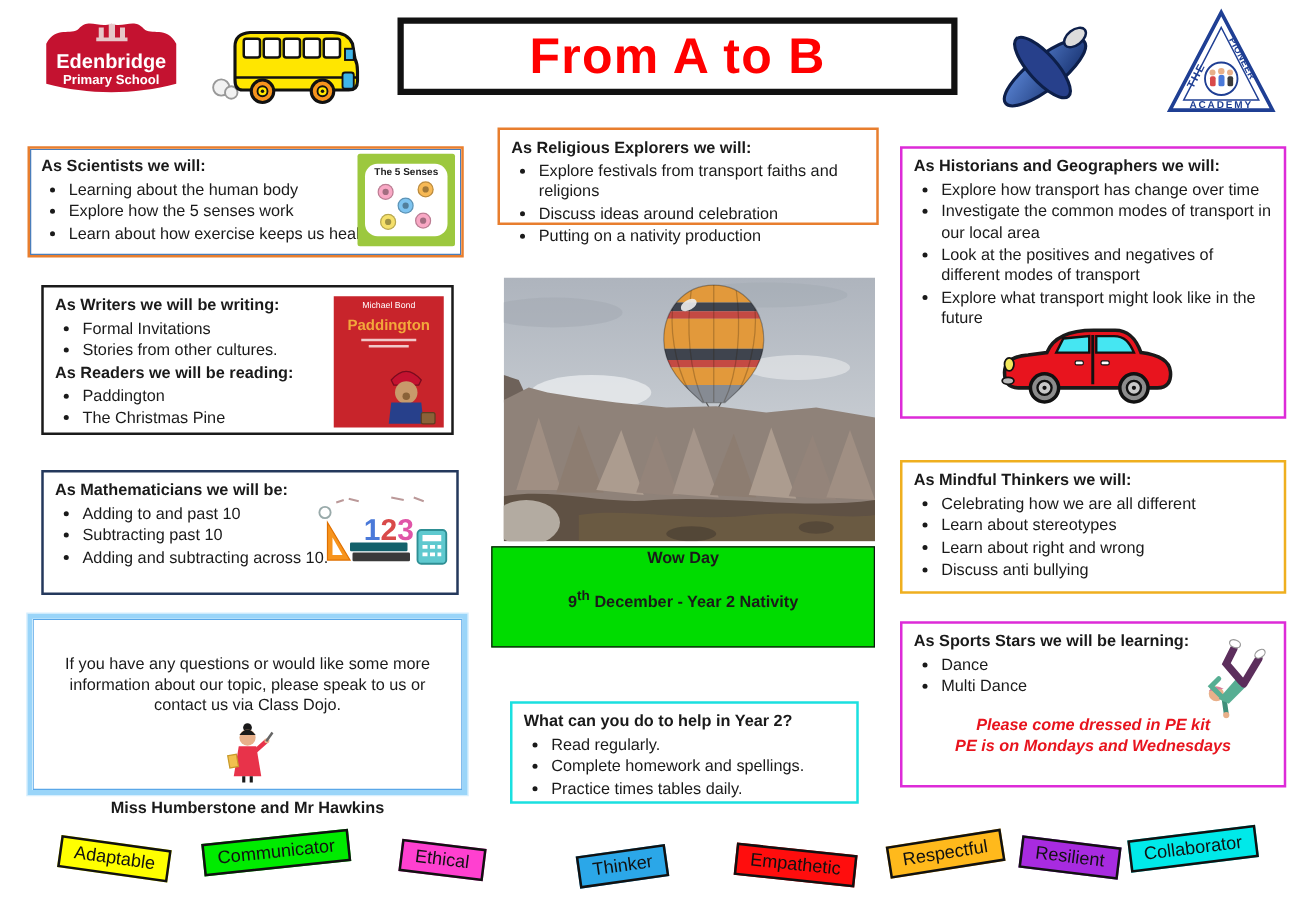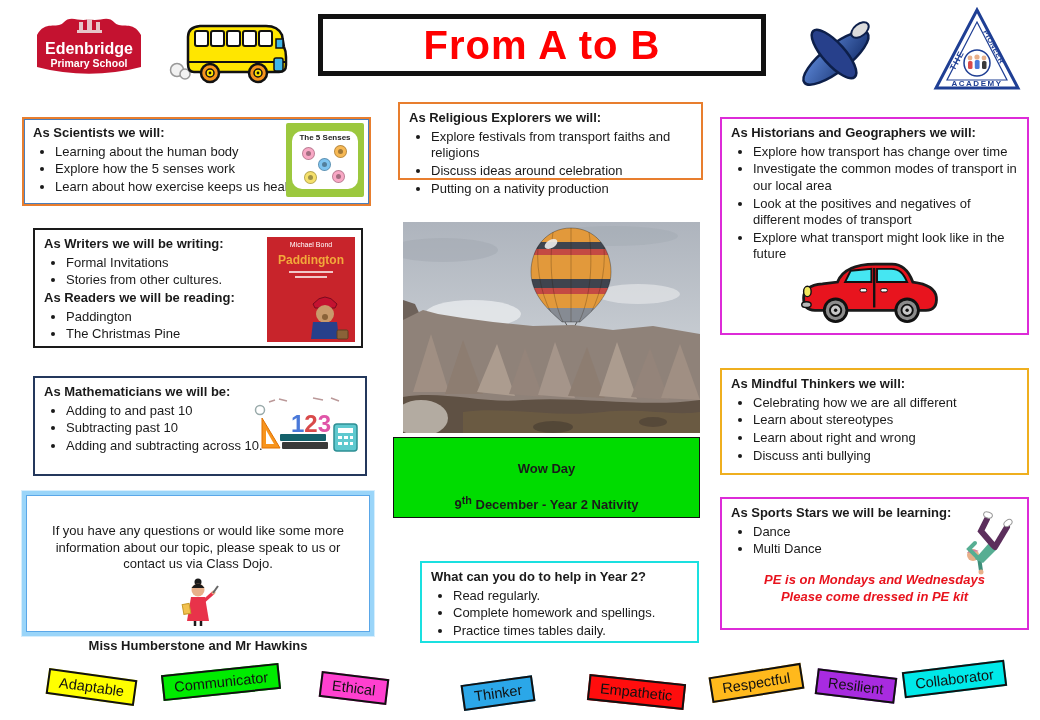--- a/index.html
+++ b/index.html
@@ -26,23 +26,23 @@
   #scientists{left:22px;top:117px;width:349px;height:89px;border:2px solid #E87E2E;box-shadow:inset 0 0 0 1px #4A7EBB;}
   #writers{left:33px;top:228px;width:330px;height:120px;border:2px solid #1a1a1a;}
   #math{left:33px;top:376px;width:334px;height:100px;border:2px solid #24385C;}
   #contact{left:22px;top:491px;width:352px;height:145px;border:4px solid #9AD5F9;
            box-shadow:inset 0 0 0 1px #5AA7E8,0 0 0 1px #D6EEFD;text-align:center;padding-top:28px;}
   #contact .teachers{font-weight:bold;margin-top:4px;}
   
   #religious{left:398px;top:102px;width:305px;height:78px;border:2px solid #E87E2E;}
   #photo{position:absolute;left:403px;top:222px;width:297px;height:211px;}
   #wow{left:393px;top:437px;width:307px;height:81px;border:1.5px solid #111;background:#00DC00;
-       text-align:center;font-weight:bold;padding-top:23px;}
+       text-align:center;font-weight:bold;padding-top:0;}
   #wow .wow-date{margin-top:16px;}
-  #help{left:408px;top:561px;width:279px;height:82px;border:2px solid #1AE0E0;margin-left:12px;}
+  #help{left:408px;top:561px;width:279px;height:82px;border:2px solid #1AE0E0;}
   
   #historians{left:720px;top:117px;width:309px;height:218px;border:2px solid #DD2BD8;}
   #mindful{left:720px;top:368px;width:309px;height:107px;border:2px solid #EFAF1F;}
   #sports{left:720px;top:497px;width:309px;height:133px;border:2px solid #DD2BD8;}
   .pe-note{color:#E8141E;font-weight:bold;font-style:italic;text-align:center;margin:0;}
   .pe-wrap{margin-top:14px;}
   
   .img-right{position:absolute;}
   
   .senses-card{right:5px;top:4px;width:78px;height:74px;background:#9CC83E;border-radius:2px;}
@@ -363,22 +363,22 @@
     <circle cx="22" cy="50" r="6" fill="#E8B08A"></circle>
     <path d="M16,48 Q20,42 28,46 Z" fill="#D87FA0"></path>
     <path d="M24,54 L38,38 L46,44 L32,58 Z" fill="#57AE93"></path>
     <path d="M28,54 L18,44 L24,38" stroke="#57AE93" stroke-width="4" fill="none" stroke-linecap="round"></path>
     <path d="M44,42 L56,22" stroke="#5C2E5C" stroke-width="6" stroke-linecap="round"></path>
     <ellipse cx="57" cy="18" rx="4.5" ry="3" fill="#ffffff" stroke="#999" transform="rotate(-35 57 18)"></ellipse>
     <path d="M42,40 L30,26 L36,14" stroke="#5C2E5C" stroke-width="6" fill="none" stroke-linecap="round"></path>
     <ellipse cx="37" cy="10" rx="4.5" ry="3" fill="#ffffff" stroke="#999" transform="rotate(20 37 10)"></ellipse>
   </svg>
   <div class="pe-wrap">
+    <p class="pe-note" style="color: rgb(232, 20, 30);">Please come dressed in PE kit</p>
     <p class="pe-note" style="color: rgb(232, 20, 30);">PE is on Mondays and Wednesdays</p>
-    <p class="pe-note" style="color: rgb(232, 20, 30);">Please come dressed in PE kit</p>
   </div>
 </div>
 
 <div class="banner b0" style="background: rgb(255, 255, 0);">Adaptable</div>
 <div class="banner b1" style="background: rgb(0, 235, 0);">Communicator</div>
 <div class="banner b2" style="background: rgb(255, 64, 208);">Ethical</div>
 <div class="banner b3" style="background: rgb(43, 167, 232);">Thinker</div>
 <div class="banner b4" style="background: rgb(255, 13, 13);">Empathetic</div>
 <div class="banner b5" style="background: rgb(255, 185, 28);">Respectful</div>
 <div class="banner b6" style="background: rgb(168, 43, 224);">Resilient</div>

